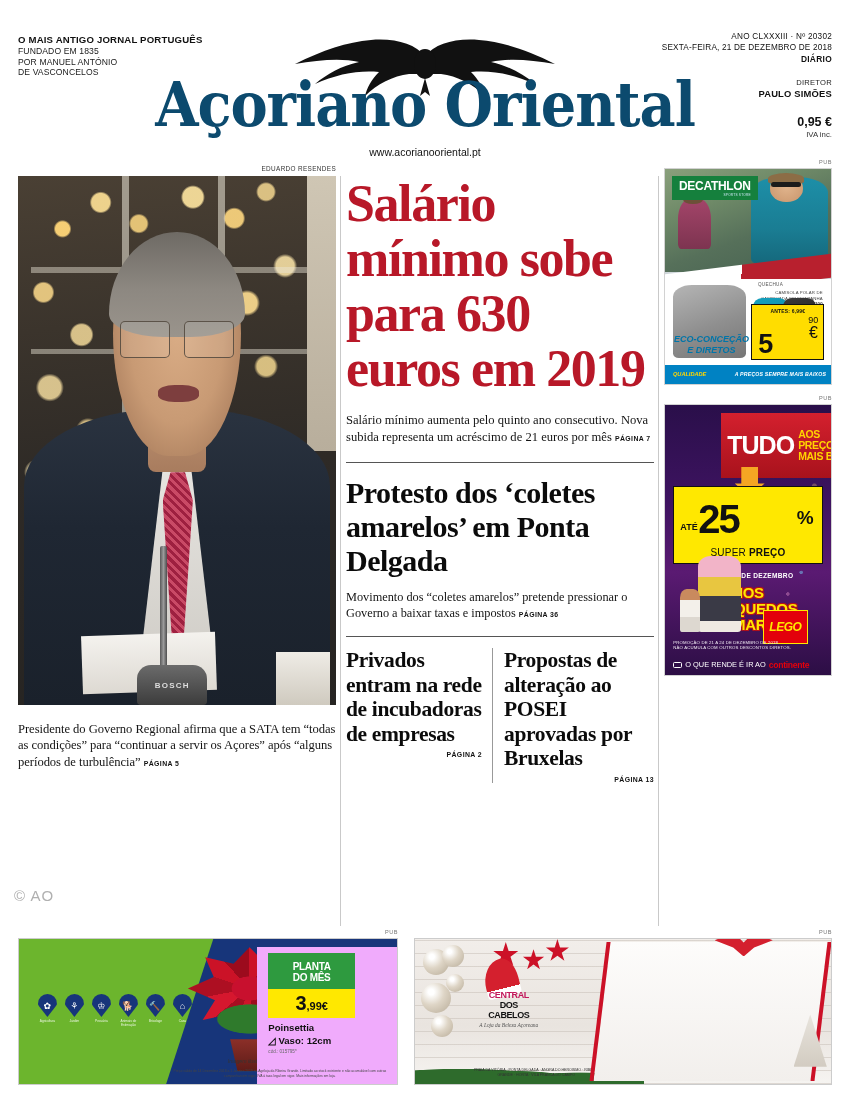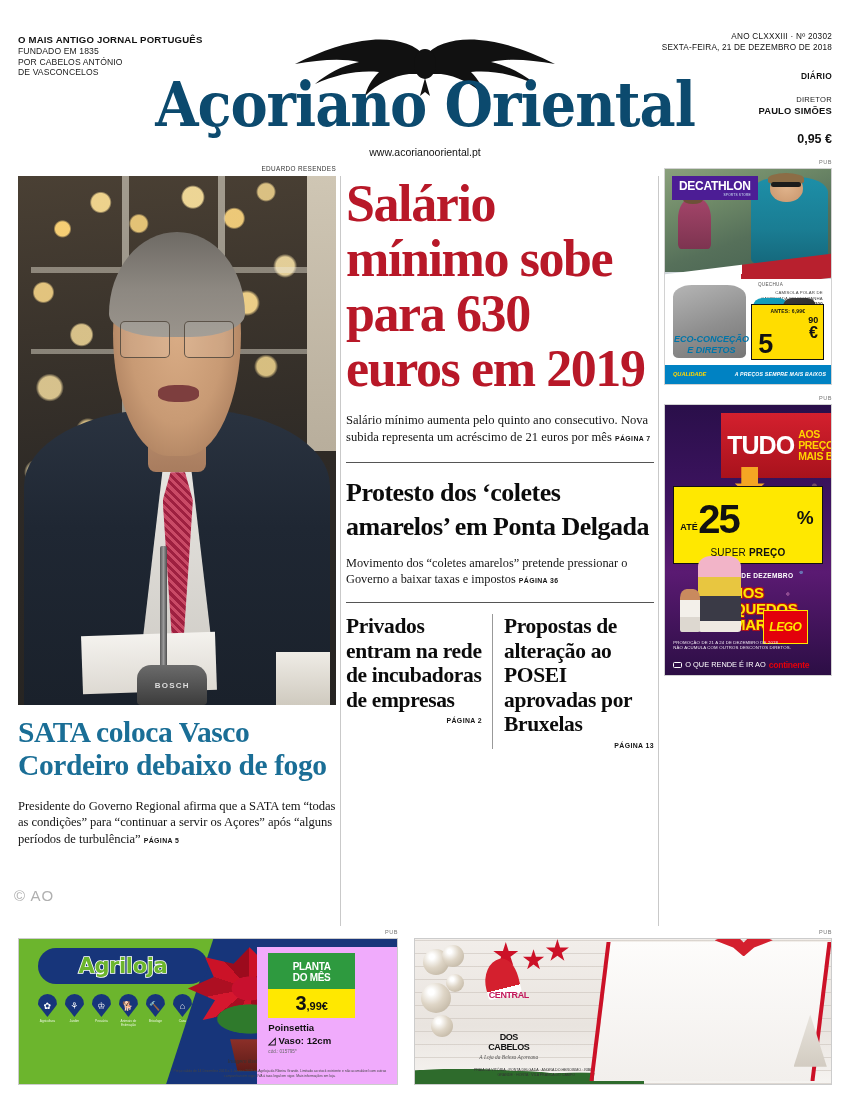--- a/index.html
+++ b/index.html
@@ -13,21 +13,21 @@
 
   
   .masthead { position: absolute; left: 0; top: 0; width: 850px; height: 146px; }
   .mh-left { position: absolute; left: 18px; top: 34px; font-family: "Liberation Sans", sans-serif; }
   .mh-tagline { font-size: 9.6px; font-weight: bold; letter-spacing: .18px; color: #111; }
   .mh-sub { font-size: 8.6px; line-height: 10.6px; color: #1a1a1a; letter-spacing: .1px; margin-top: 1px; }
   .mh-right { position: absolute; right: 18px; top: 32px; text-align: right;
               font-family: "Liberation Sans", sans-serif; color: #111; }
   .mh-ano { font-size: 8.2px; letter-spacing: .25px; }
   .mh-date { font-size: 8.2px; letter-spacing: .2px; margin-top: 2px; }
-  .mh-diario { font-size: 8.4px; font-weight: bold; letter-spacing: .3px; margin-top: 19px; }
+  .mh-diario { font-size: 8.4px; font-weight: bold; letter-spacing: .3px; margin-top: 2px; }
   .mh-dirlabel { font-size: 7.6px; letter-spacing: .25px; margin-top: 14px; color: #222; }
   .mh-dirname { font-size: 9.4px; font-weight: bold; letter-spacing: .2px; margin-top: 1px; }
   .mh-price { font-size: 12.5px; font-weight: bold; margin-top: 16px; }
   .mh-iva { font-size: 7.8px; color: #333; margin-top: 1px; }
 
   .logo-wrap { position: absolute; left: 0; top: 30px; width: 850px; height: 112px; }
   .logo-text {
     position: absolute; left: 0; top: 44px; width: 850px; text-align: center;
     font-family: "DejaVu Serif", serif; font-weight: bold; font-size: 62px;
     letter-spacing: -1px; color: #0c4a6e; line-height: 62px;
@@ -168,21 +168,21 @@
   }
 
   
   .lead-h {
     font-family: "Liberation Serif", serif; font-weight: bold;
     font-size: 52px; line-height: 55px; letter-spacing: -1.4px;
   }
   .lead-lede { margin-top: 16px; font-size: 12.6px; line-height: 16.6px; color: #141414; }
   .sec-h {
     font-family: "Liberation Serif", serif; font-weight: bold;
-    font-size: 26px; line-height: 34px; letter-spacing: -.5px; color: #0b0b0b;
+    font-size: 30px; line-height: 34px; letter-spacing: -.5px; color: #0b0b0b;
   }
   .sec-lede { margin-top: 11px; font-size: 12.3px; line-height: 16px; color: #141414; }
   .brief-h {
     font-family: "Liberation Serif", serif; font-weight: bold;
     font-size: 21.5px; line-height: 24.5px; letter-spacing: -.35px; color: #0b0b0b;
   }
   .brief-pg { text-align: right; margin-top: 5px; }
 
   
   .pub {
@@ -214,21 +214,21 @@
     background: #8c6d46; border-radius: 50% 50% 20% 20%; }
   .dec-shades { position: absolute; left: 64%; top: 13%; width: 18%; height: 4.5%;
     background: #1b1b1b; border-radius: 3px; }
   .dec-woman {
     position: absolute; left: 8%; top: 28%; width: 20%; height: 50%;
     background: linear-gradient(180deg,#a4456a,#7d3450); border-radius: 40% 40% 10% 10%;
   }
   .dec-woman-h { position: absolute; left: 11%; top: 25%; width: 12%; height: 9%;
     background: #6d5038; border-radius: 50%; }
   .dec-logo {
-    position: absolute; left: 7px; top: 7px; background: #4c1d95;
+    position: absolute; left: 7px; top: 7px; background: #15803d;
     padding: 3px 7px;
   }
   .dec-logo .lg { font-family: "Liberation Sans", sans-serif; font-weight: bold;
     font-size: 12px; color: #fff; letter-spacing: -.3px; }
   .dec-logo .sm { font-family: "Liberation Sans", sans-serif; font-size: 3.2px;
     color: #cfe8f6; letter-spacing: .2px; display: block; text-align: right; }
   .dec-swoosh {
     position: absolute; left: 0; top: 44%; width: 100%; height: 11%;
     background: linear-gradient(95deg,#fff 0 46%, #b8202e 46% 100%);
     transform: skewY(-7deg);
@@ -259,21 +259,21 @@
     position: absolute; right: 4%; bottom: 11%; width: 44%; height: 26%;
     background: #ffdd00; border: 1.4px solid #111;
   }
   .dec-antes { position: absolute; left: 0; right: 0; top: 3px; text-align: center;
     font-family: "Liberation Sans", sans-serif; font-size: 5px; font-weight: bold;
     color: #111; letter-spacing: .2px; }
   .dec-price { position: absolute; left: 6px; bottom: 1px;
     font-family: "Liberation Sans", sans-serif; font-weight: bold; font-size: 27px;
     color: #111; line-height: 28px; }
   .dec-cents { position: absolute; right: 5px; top: 11px; text-align: center;
-    font-family: "Liberation Sans", sans-serif; font-weight: bold; color: #111; }
+    font-family: "Liberation Sans", sans-serif; font-weight: normal; color: #111; }
   .dec-cents .c { font-size: 9px; display: block; line-height: 9px; }
   .dec-cents .e { font-size: 16px; display: block; line-height: 15px; }
   .dec-eco {
     position: absolute; left: 4%; bottom: 13%; width: 48%; text-align: center;
     font-family: "Liberation Sans", sans-serif; font-weight: bold; font-style: italic;
     font-size: 9px; line-height: 11px; color: #0075a9;
   }
   .dec-footer {
     position: absolute; left: 0; right: 0; bottom: 0; height: 9%;
     background: #0082c3; display: flex; align-items: center;
@@ -421,21 +421,21 @@
     background: radial-gradient(circle at 34% 30%, #fff 0 10%, #ded5c6 45%, #b7ab97 100%); display: block; }
   .natal-star { position: absolute; background: #cc1127;
     clip-path: polygon(50% 0,61% 35%,98% 35%,68% 57%,79% 91%,50% 70%,21% 91%,32% 57%,2% 35%,39% 35%); }
   .natal-hat { position: absolute; left: 30%; top: 14%; width: 15%; height: 26%;
     background: linear-gradient(180deg,#d4202e 0 78%, #fff 78%);
     border-radius: 60% 40% 12% 12% / 70% 60% 10% 10%; transform: rotate(-14deg); }
   .natal-logo { position: absolute; left: 28%; top: 36%; width: 26%; text-align: center; }
   .natal-logo .l1 { font-family: "Liberation Sans", sans-serif; font-weight: bold; font-size: 9px;
     color: #c2185b; letter-spacing: -.4px; line-height: 9px; }
   .natal-logo .l2 { font-family: "Liberation Sans", sans-serif; font-weight: bold; font-size: 9px;
-    color: #111; letter-spacing: -.4px; line-height: 10px; margin-top: 32px; }
+    color: #111; letter-spacing: -.4px; line-height: 10px; }
   .natal-logo .l3 { font-family: "Liberation Serif", serif; font-style: italic; font-size: 5.4px;
     color: #555; margin-top: 2px; }
   .natal-garland { position: absolute; left: 0; bottom: 0; width: 100%; height: 18%;
     background: radial-gradient(ellipse at 20% 100%, #2e6b2c 0 40%, transparent 42%),
                 radial-gradient(ellipse at 45% 100%, #2e6b2c 0 34%, transparent 36%),
                 radial-gradient(ellipse at 72% 100%, #2e6b2c 0 30%, transparent 32%); }
   .natal-cities { position: absolute; left: 24%; bottom: 4%; width: 58%; text-align: center;
     font-family: "Liberation Sans", sans-serif; font-size: 3.6px; line-height: 5px; color: #333; }
   .natal-panel { position: absolute; right: 2%; top: 2%; width: 54%; height: 96%;
     background: linear-gradient(180deg,#fdfcfb,#f2efec);
@@ -458,21 +458,21 @@
 </head>
 <body>
 
 <div id="page">
 
   <div class="masthead">
     <div class="mh-left">
       <div class="mh-tagline">O MAIS ANTIGO JORNAL PORTUGUÊS</div>
       <div class="mh-sub">
         <div>FUNDADO EM 1835</div>
-        <div>POR CABELOS ANTÓNIO</div>
+        <div>POR MANUEL ANTÓNIO</div>
         <div>DE VASCONCELOS</div>
       </div>
     </div>
 
     <div class="mh-right">
       <div class="mh-ano">ANO CLXXXIII · Nº 20302</div>
       <div class="mh-date">SEXTA-FEIRA, 21 DE DEZEMBRO DE 2018</div>
       <div class="mh-diario">DIÁRIO</div>
       <div class="mh-dirlabel">DIRETOR</div>
       <div class="mh-dirname">PAULO SIMÕES</div>
@@ -511,21 +511,20 @@
       <div class="glasses"></div>
       <div class="mouth"></div>
       <div class="papers"></div>
       <div class="papers2"></div>
       <div class="mic-stem"></div>
       <div class="mic-base">
         <span>BOSCH</span>
       </div>
     </div>
 
-    <h2 class="sata-h" style="color: rgb(26, 110, 150);">SATA coloca Vasco Cordeiro debaixo de fogo</h2>
     <p class="sata-lede">
       <span>Presidente do Governo Regional afirma que a SATA tem “todas as condições” para “continuar a servir os Açores” após “alguns períodos de turbulência”</span>
       <span class="pgref">PÁGINA 5</span>
     </p>
   </div>
 
   <div class="colB">
     <h1 class="lead-h" style="color: rgb(184, 24, 40);">Salário mínimo sobe para 630 euros em 2019</h1>
     <p class="lead-lede">
       <span>Salário mínimo aumenta pelo quinto ano consecutivo. Nova subida representa um acréscimo de 21 euros por mês</span>
@@ -650,23 +649,20 @@
     </div>
   </div>
 
   <div style="position:absolute;left:18px;top:929px;width:380px;">
     <div style="position:absolute;right:0;top:0;font-family:'Liberation Sans',sans-serif;font-size:5.6px;letter-spacing:.5px;color:#777;">PUB</div>
   </div>
 
   <div class="ad-agri">
     <div class="agri-green"></div>
     <div class="agri-blue-arc"></div>
-    <div class="agri-pill">
-      <span>Agriloja</span>
-    </div>
     <div class="agri-icons">
       <div class="ic">
         <div class="pin">
             <i>✿</i>
           </div>
         <div class="cap">Agricultura</div>
       </div>
       <div class="ic">
         <div class="pin">
             <i>⚘</i>

